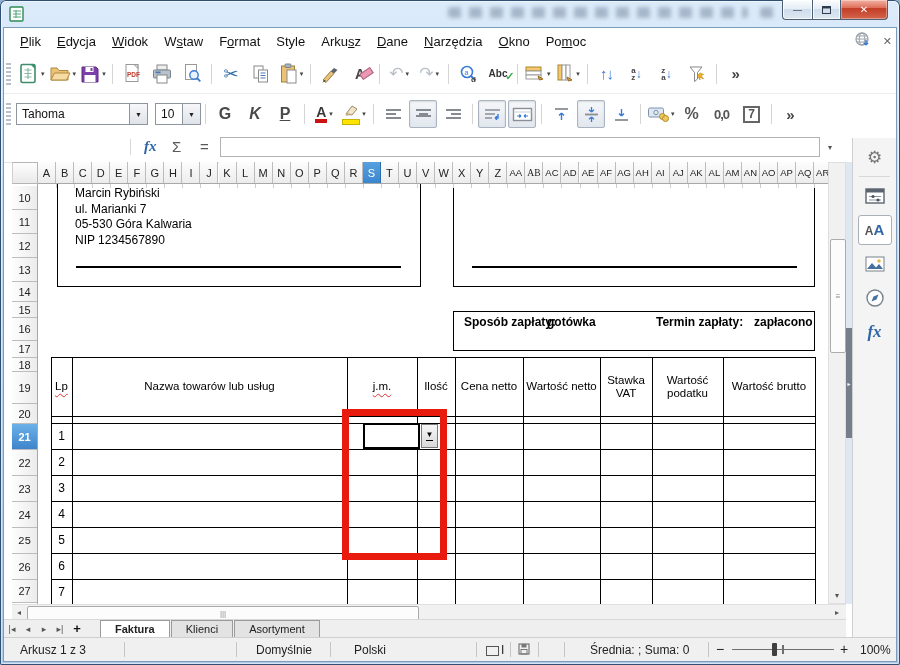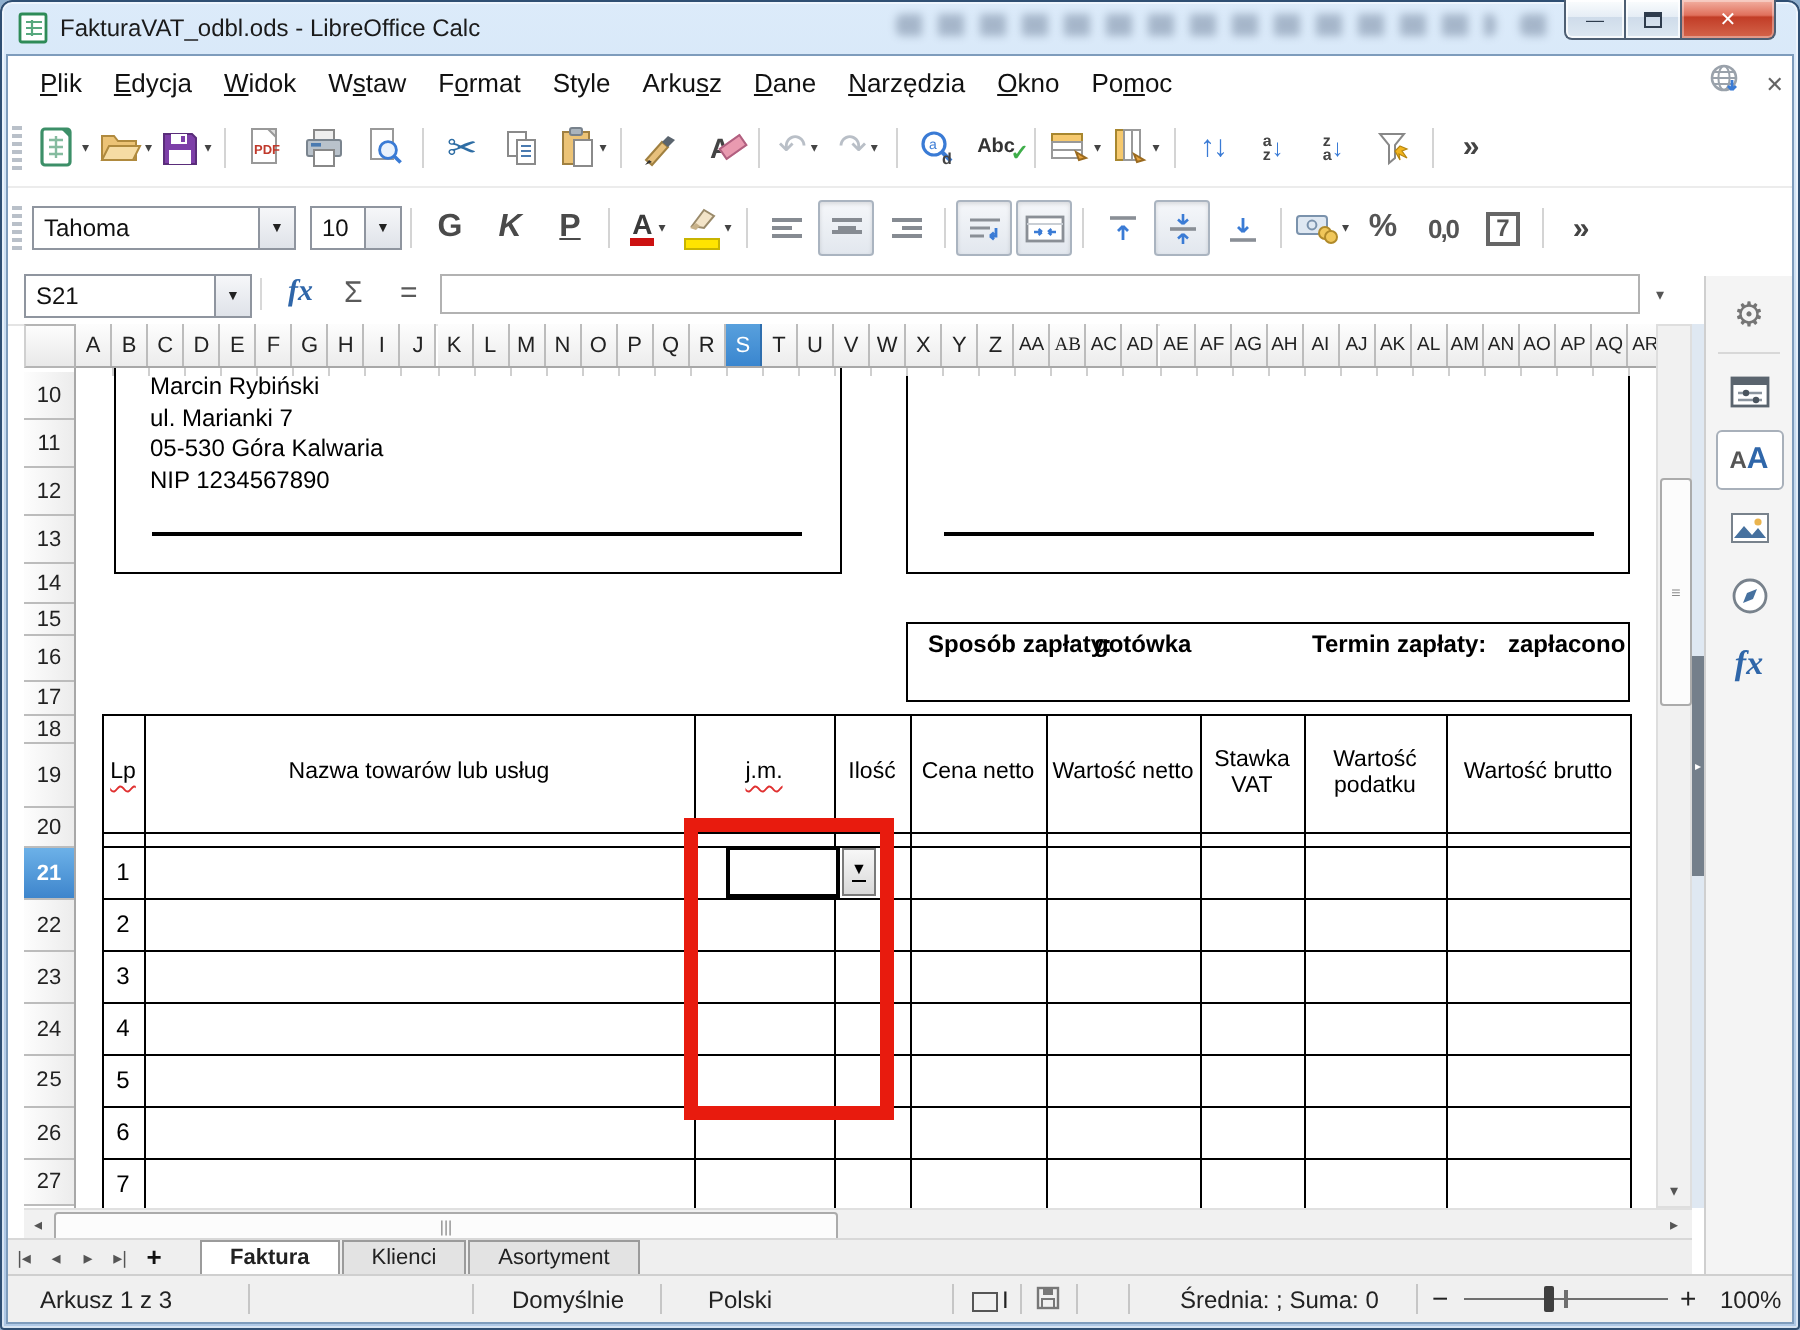--- a/index.html
+++ b/index.html
@@ -141,21 +141,20 @@
 <body>
 
 <div class="win">
   <div class="titlebar">
     <span class="appicon">
       <svg width="16" height="16" viewBox="0 0 16 16">
           <rect x="1" y="1" width="13" height="14" rx="1" fill="#fff" stroke="#2e8b57" stroke-width="1.4"></rect>
           <path d="M4 5h8M4 8h8M4 11h8M7 4v8" stroke="#57a87e" stroke-width="1.1"></path>
         </svg>
     </span>
-    <span class="apptitle">FakturaVAT_odbl.ods - LibreOffice Calc</span>
     <span class="smudge" style="left:448px;top:7px;width:300px"></span>
     <span class="smudge" style="left:760px;top:7px;width:20px"></span>
     <div class="winbtns">
       <div class="wbtn min">—</div>
       <div class="wbtn max">
           <svg width="9" height="8" viewBox="0 0 9 8">
             <rect x="0.5" y="0.5" width="8" height="7" fill="none" stroke="#2e3c4d"></rect>
             <rect x="0.5" y="0.5" width="8" height="2" fill="#2e3c4d"></rect>
           </svg>
         </div>
@@ -454,24 +453,20 @@
           <span class="datebox">7</span>
         </span>
         <span class="tsep"></span>
         <span class="tbtn">
           <span class="more">»</span>
         </span>
       </span>
   </div>
 
   <div class="fbar">
-    <span class="combo abs" style="left:8px;top:3px;width:114px">
-      <span class="cv">S21</span>
-      <span class="cbtn">▼</span>
-    </span>
     <span class="abs" style="left:126px;top:5px;width:1px;height:16px;background:#d8d8d8"></span>
     <span class="abs fxg" style="left:140px;top:4px">fx</span>
     <span class="abs sumg" style="left:168px;top:4px">Σ</span>
     <span class="abs eqg" style="left:196px;top:4px">=</span>
     <input class="finput" value="" style="">
     <span class="abs" style="left:824px;top:9px;font-size:8px;color:#555">▾</span>
   </div>
 
   <div class="corner"></div>
   <div class="colhead" id="colhead">

